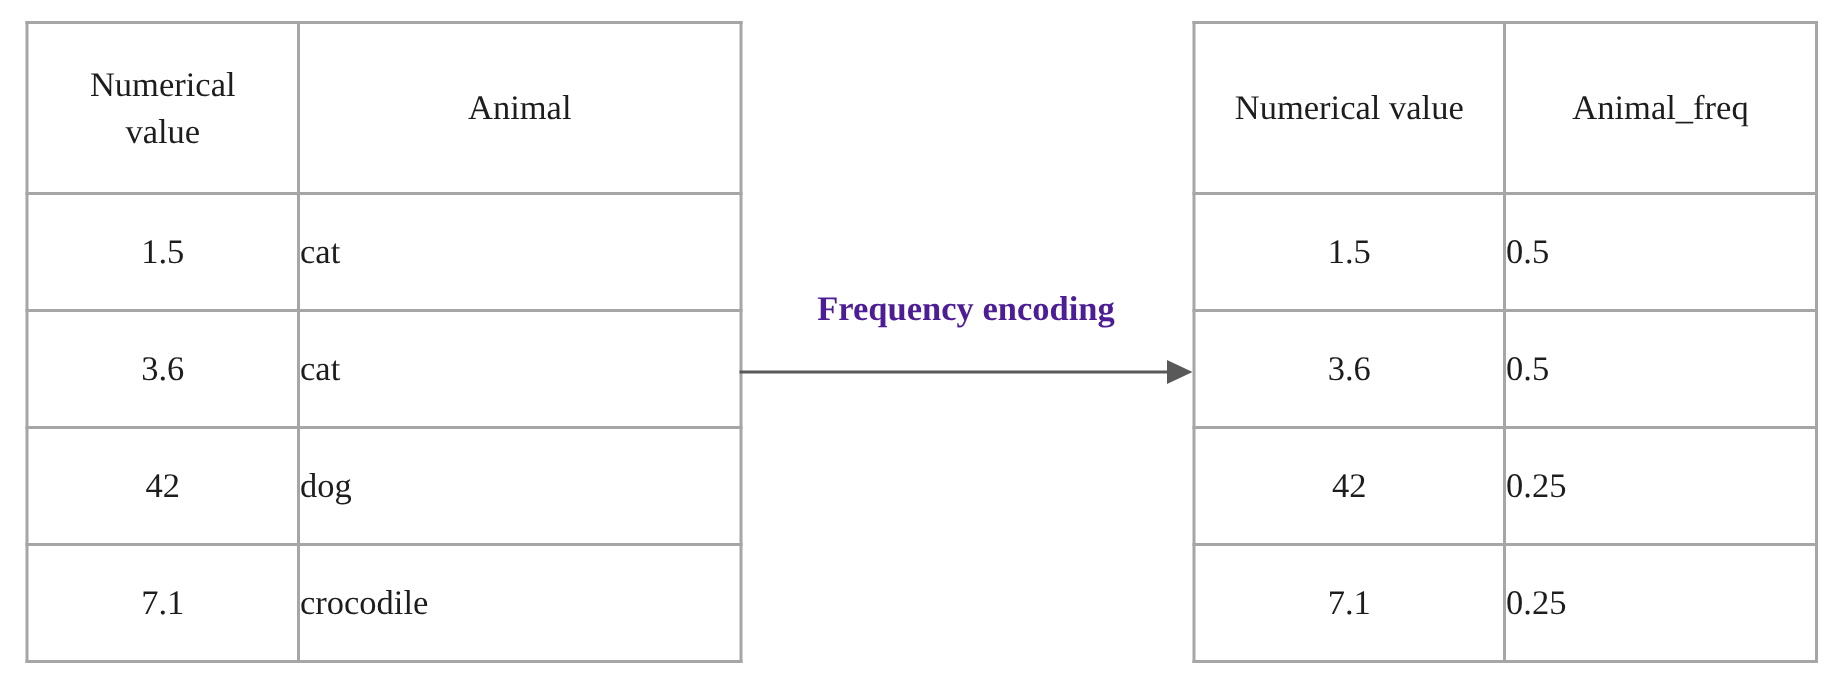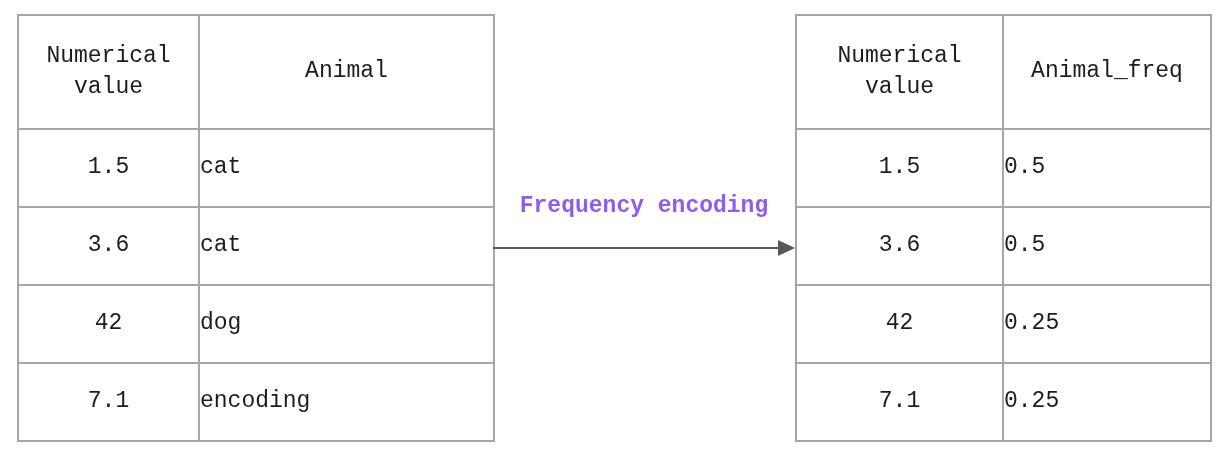--- a/index.html
+++ b/index.html
@@ -1,21 +1,21 @@
 <!DOCTYPE html>
 <html><head>
 <meta charset="utf-8">
 <style>
   html, body { margin: 0; padding: 0; background: #ffffff; }
   .canvas {
     position: relative;
     width: 1222px;
     height: 462px;
     background: #ffffff;
-    font-family: Liberation Mono, monospace;
+    font-family: Liberation Serif, serif;
     color: #1d1d1d;
     overflow: hidden;
   }
   table.dtable {
     position: absolute;
     border-collapse: collapse;
     table-layout: fixed;
     background: #ffffff;
   }
   table.dtable th, table.dtable td {
@@ -53,21 +53,21 @@
   #right-table col.c1 { width: 208px; }
 
   .arrow-label {
     position: absolute;
     left: 493px;
     top: 193px;
     width: 302px;
     text-align: center;
     font-size: 23px;
     font-weight: bold;
-    color: #8b5cf6;
+    color: #4c1d95;
     white-space: nowrap;
   }
   .arrow {
     position: absolute;
     left: 493px;
     top: 240px;
     width: 302px;
     height: 16px;
   }
   .arrow .shaft {
@@ -113,21 +113,21 @@
       <tr>
         <td class="num">3.6</td>
         <td class="txt">cat</td>
       </tr>
       <tr>
         <td class="num">42</td>
         <td class="txt">dog</td>
       </tr>
       <tr>
         <td class="num">7.1</td>
-        <td class="txt">encoding</td>
+        <td class="txt">crocodile</td>
       </tr>
     </tbody>
   </table>
 
   <div class="arrow-label">Frequency encoding</div>
 
   <div class="arrow">
     <div class="shaft"></div>
     <div class="head"></div>
   </div>

